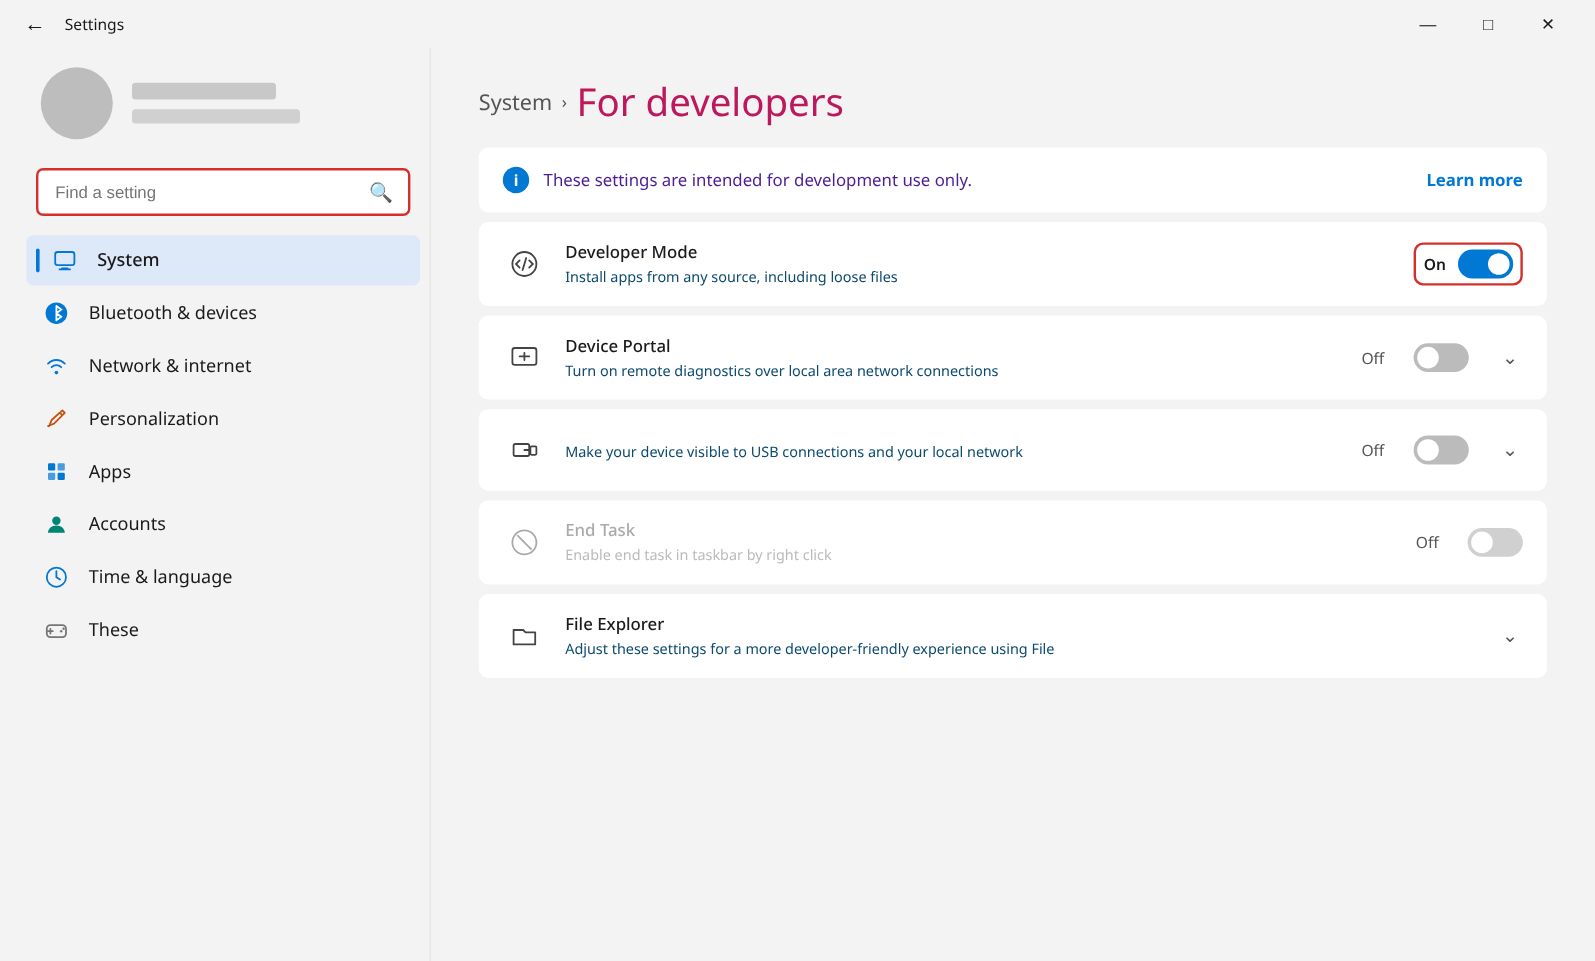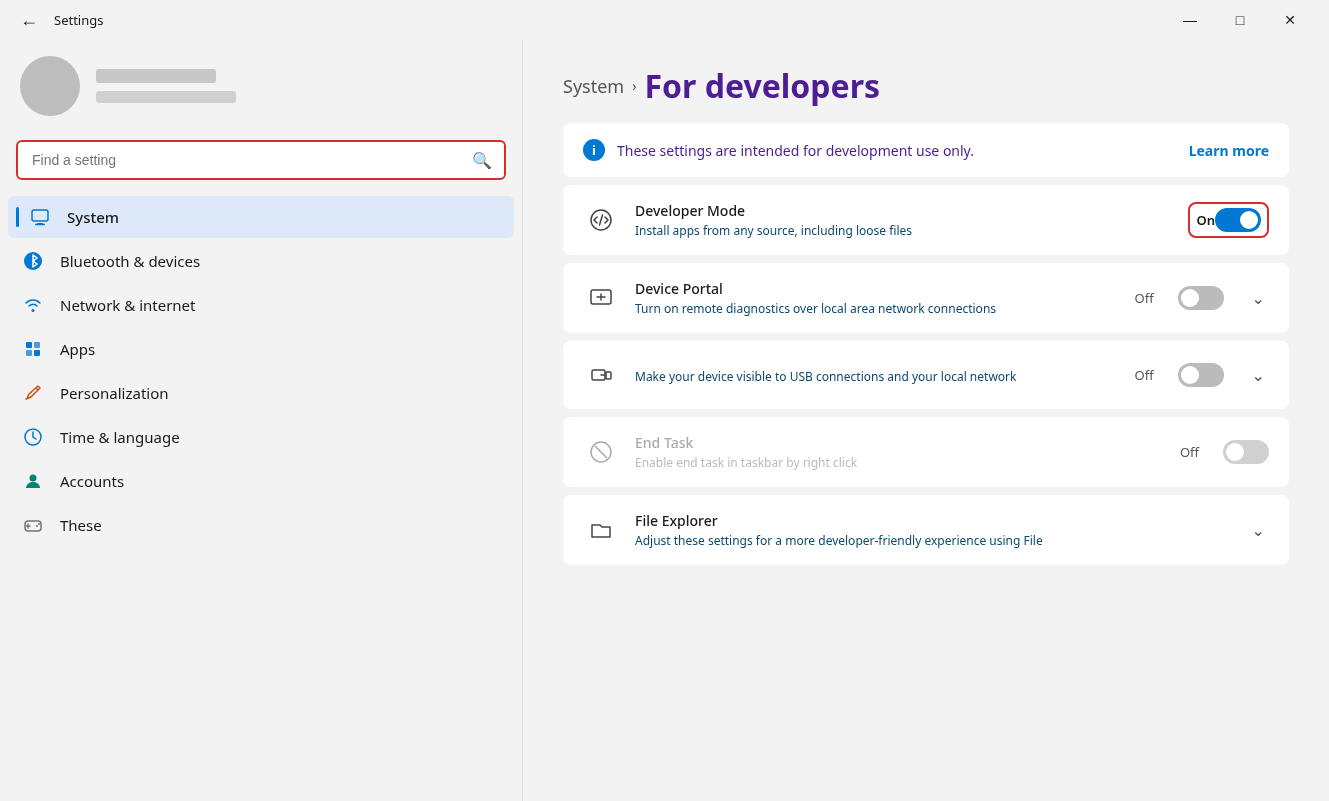--- a/index.html
+++ b/index.html
@@ -55,25 +55,25 @@
       padding: 4px;
       border-radius: 4px;
     }
     .main-layout {
       display: flex;
       flex: 1;
       overflow: hidden;
     }
     
     .sidebar {
-      width: 523px;
+      width: 359px;
       background: #f3f3f3;
       display: flex;
       flex-direction: column;
-      padding: 0 0 16px 0;
+      padding: 0 0 16px 14px;
       overflow-y: auto;
       border-right: 1px solid #e0e0e0;
     }
     .profile-section {
       display: flex;
       align-items: center;
       padding: 16px 20px 16px 20px;
       gap: 16px;
     }
     .avatar {
@@ -180,22 +180,22 @@
       font-size: 18px;
       color: #555;
       cursor: pointer;
     }
     .breadcrumb-chevron {
       font-size: 14px;
       color: #555;
     }
     .page-title {
       font-size: 32px;
-      font-weight: 700;
-      color: #4c1d95;
+      font-weight: 400;
+      color: #be185d;
     }
     .info-banner {
       display: flex;
       align-items: center;
       justify-content: space-between;
       background: white;
       border-radius: 8px;
       padding: 16px 20px;
       margin-bottom: 8px;
       margin-top: 16px;
@@ -311,21 +311,21 @@
     }
     .toggle.on::after { left: 25px; }
     .toggle.off::after { left: 3px; }
     .toggle.disabled::after { left: 3px; }
     .toggle-on-border {
       border: 2.5px solid #d32f2f;
       border-radius: 8px;
       padding: 4px 6px;
       display: flex;
       align-items: center;
-      gap: 0;
+      gap: 10px;
     }
     .chevron-btn {
       background: none;
       border: none;
       cursor: pointer;
       font-size: 16px;
       color: #555;
       padding: 4px;
     }
   </style>
@@ -388,54 +388,54 @@
             <path d="M10 14a1.5 1.5 0 1 0 0 3 1.5 1.5 0 0 0 0-3z" fill="#0078d4"></path>
             <path d="M6 11c1.1-1.1 2.6-1.8 4-1.8s2.9.7 4 1.8" stroke="#0078d4" stroke-width="1.5" stroke-linecap="round"></path>
             <path d="M3 8c1.9-1.9 4.4-3 7-3s5.1 1.1 7 3" stroke="#0078d4" stroke-width="1.5" stroke-linecap="round"></path>
           </svg>
         </div>
         <span>Network &amp; internet</span>
       </div>
       <div class="nav-item">
         <div class="nav-icon">
           <svg width="20" height="20" viewBox="0 0 20 20" fill="none">
+            <path d="M4 16l2-5L15 3l2 2-9 9-5 2z" stroke="#ca5010" stroke-width="1.5" fill="none" stroke-linejoin="round"></path>
+            <path d="M13 5l2 2" stroke="#ca5010" stroke-width="1.5"></path>
+          </svg>
+        </div>
+        <span>Personalization</span>
+      </div>
+      <div class="nav-item">
+        <div class="nav-icon">
+          <svg width="20" height="20" viewBox="0 0 20 20" fill="none">
             <rect x="3" y="3" width="6" height="6" rx="1" fill="#0078d4"></rect>
             <rect x="11" y="3" width="6" height="6" rx="1" fill="#0078d4" opacity="0.7"></rect>
             <rect x="3" y="11" width="6" height="6" rx="1" fill="#0078d4" opacity="0.7"></rect>
             <rect x="11" y="11" width="6" height="6" rx="1" fill="#0078d4"></rect>
           </svg>
         </div>
         <span>Apps</span>
       </div>
       <div class="nav-item">
         <div class="nav-icon">
           <svg width="20" height="20" viewBox="0 0 20 20" fill="none">
-            <path d="M4 16l2-5L15 3l2 2-9 9-5 2z" stroke="#ca5010" stroke-width="1.5" fill="none" stroke-linejoin="round"></path>
-            <path d="M13 5l2 2" stroke="#ca5010" stroke-width="1.5"></path>
-          </svg>
-        </div>
-        <span>Personalization</span>
+            <circle cx="10" cy="7" r="3.5" fill="#008575"></circle>
+            <path d="M3 17c0-3.3 3.1-6 7-6s7 2.7 7 6" fill="#008575"></path>
+          </svg>
+        </div>
+        <span>Accounts</span>
       </div>
       <div class="nav-item">
         <div class="nav-icon">
           <svg width="20" height="20" viewBox="0 0 20 20" fill="none">
             <circle cx="10" cy="10" r="8" stroke="#0078d4" stroke-width="1.5" fill="none"></circle>
             <path d="M10 5v5l3 2" stroke="#0078d4" stroke-width="1.5" stroke-linecap="round"></path>
           </svg>
         </div>
         <span>Time &amp; language</span>
-      </div>
-      <div class="nav-item">
-        <div class="nav-icon">
-          <svg width="20" height="20" viewBox="0 0 20 20" fill="none">
-            <circle cx="10" cy="7" r="3.5" fill="#008575"></circle>
-            <path d="M3 17c0-3.3 3.1-6 7-6s7 2.7 7 6" fill="#008575"></path>
-          </svg>
-        </div>
-        <span>Accounts</span>
       </div>
       <div class="nav-item">
         <div class="nav-icon">
           <svg width="20" height="20" viewBox="0 0 20 20" fill="none">
             <rect x="2" y="6" width="16" height="10" rx="3" stroke="#767676" stroke-width="1.5" fill="none"></rect>
             <circle cx="14" cy="11" r="1" fill="#767676"></circle>
             <circle cx="16" cy="9" r="1" fill="#767676"></circle>
             <path d="M5 9v4M3 11h4" stroke="#767676" stroke-width="1.5" stroke-linecap="round"></path>
           </svg>
         </div>

